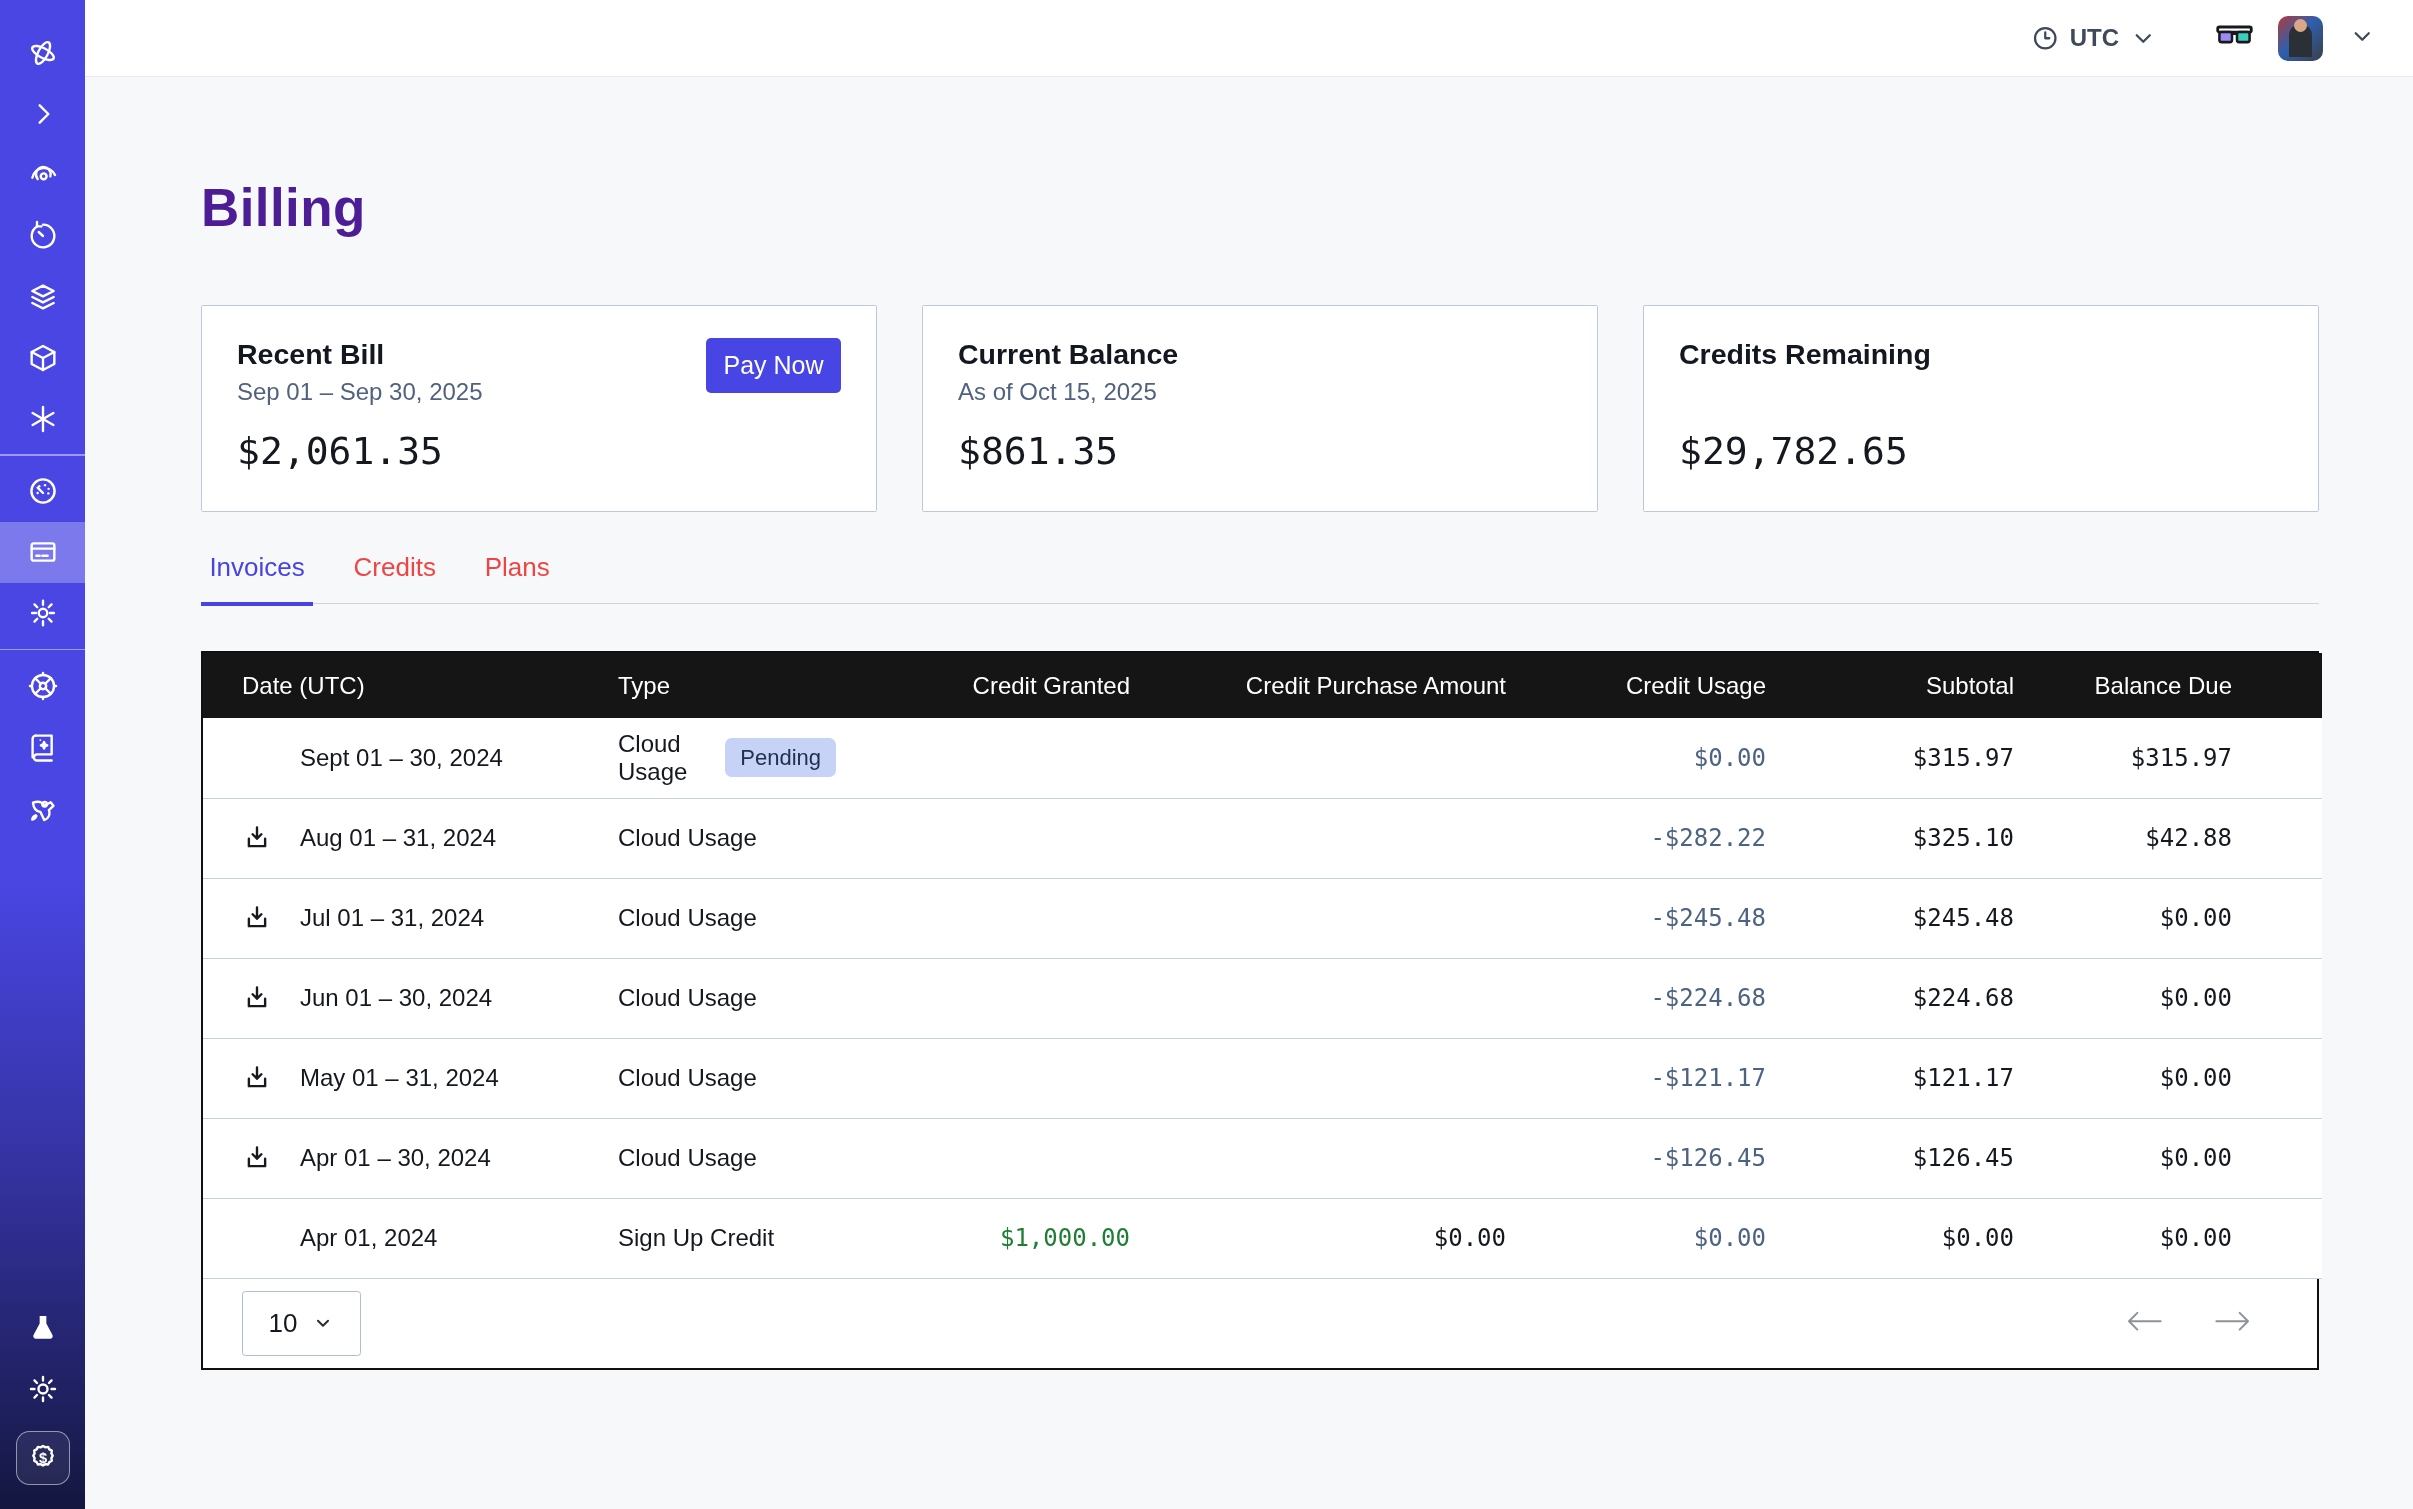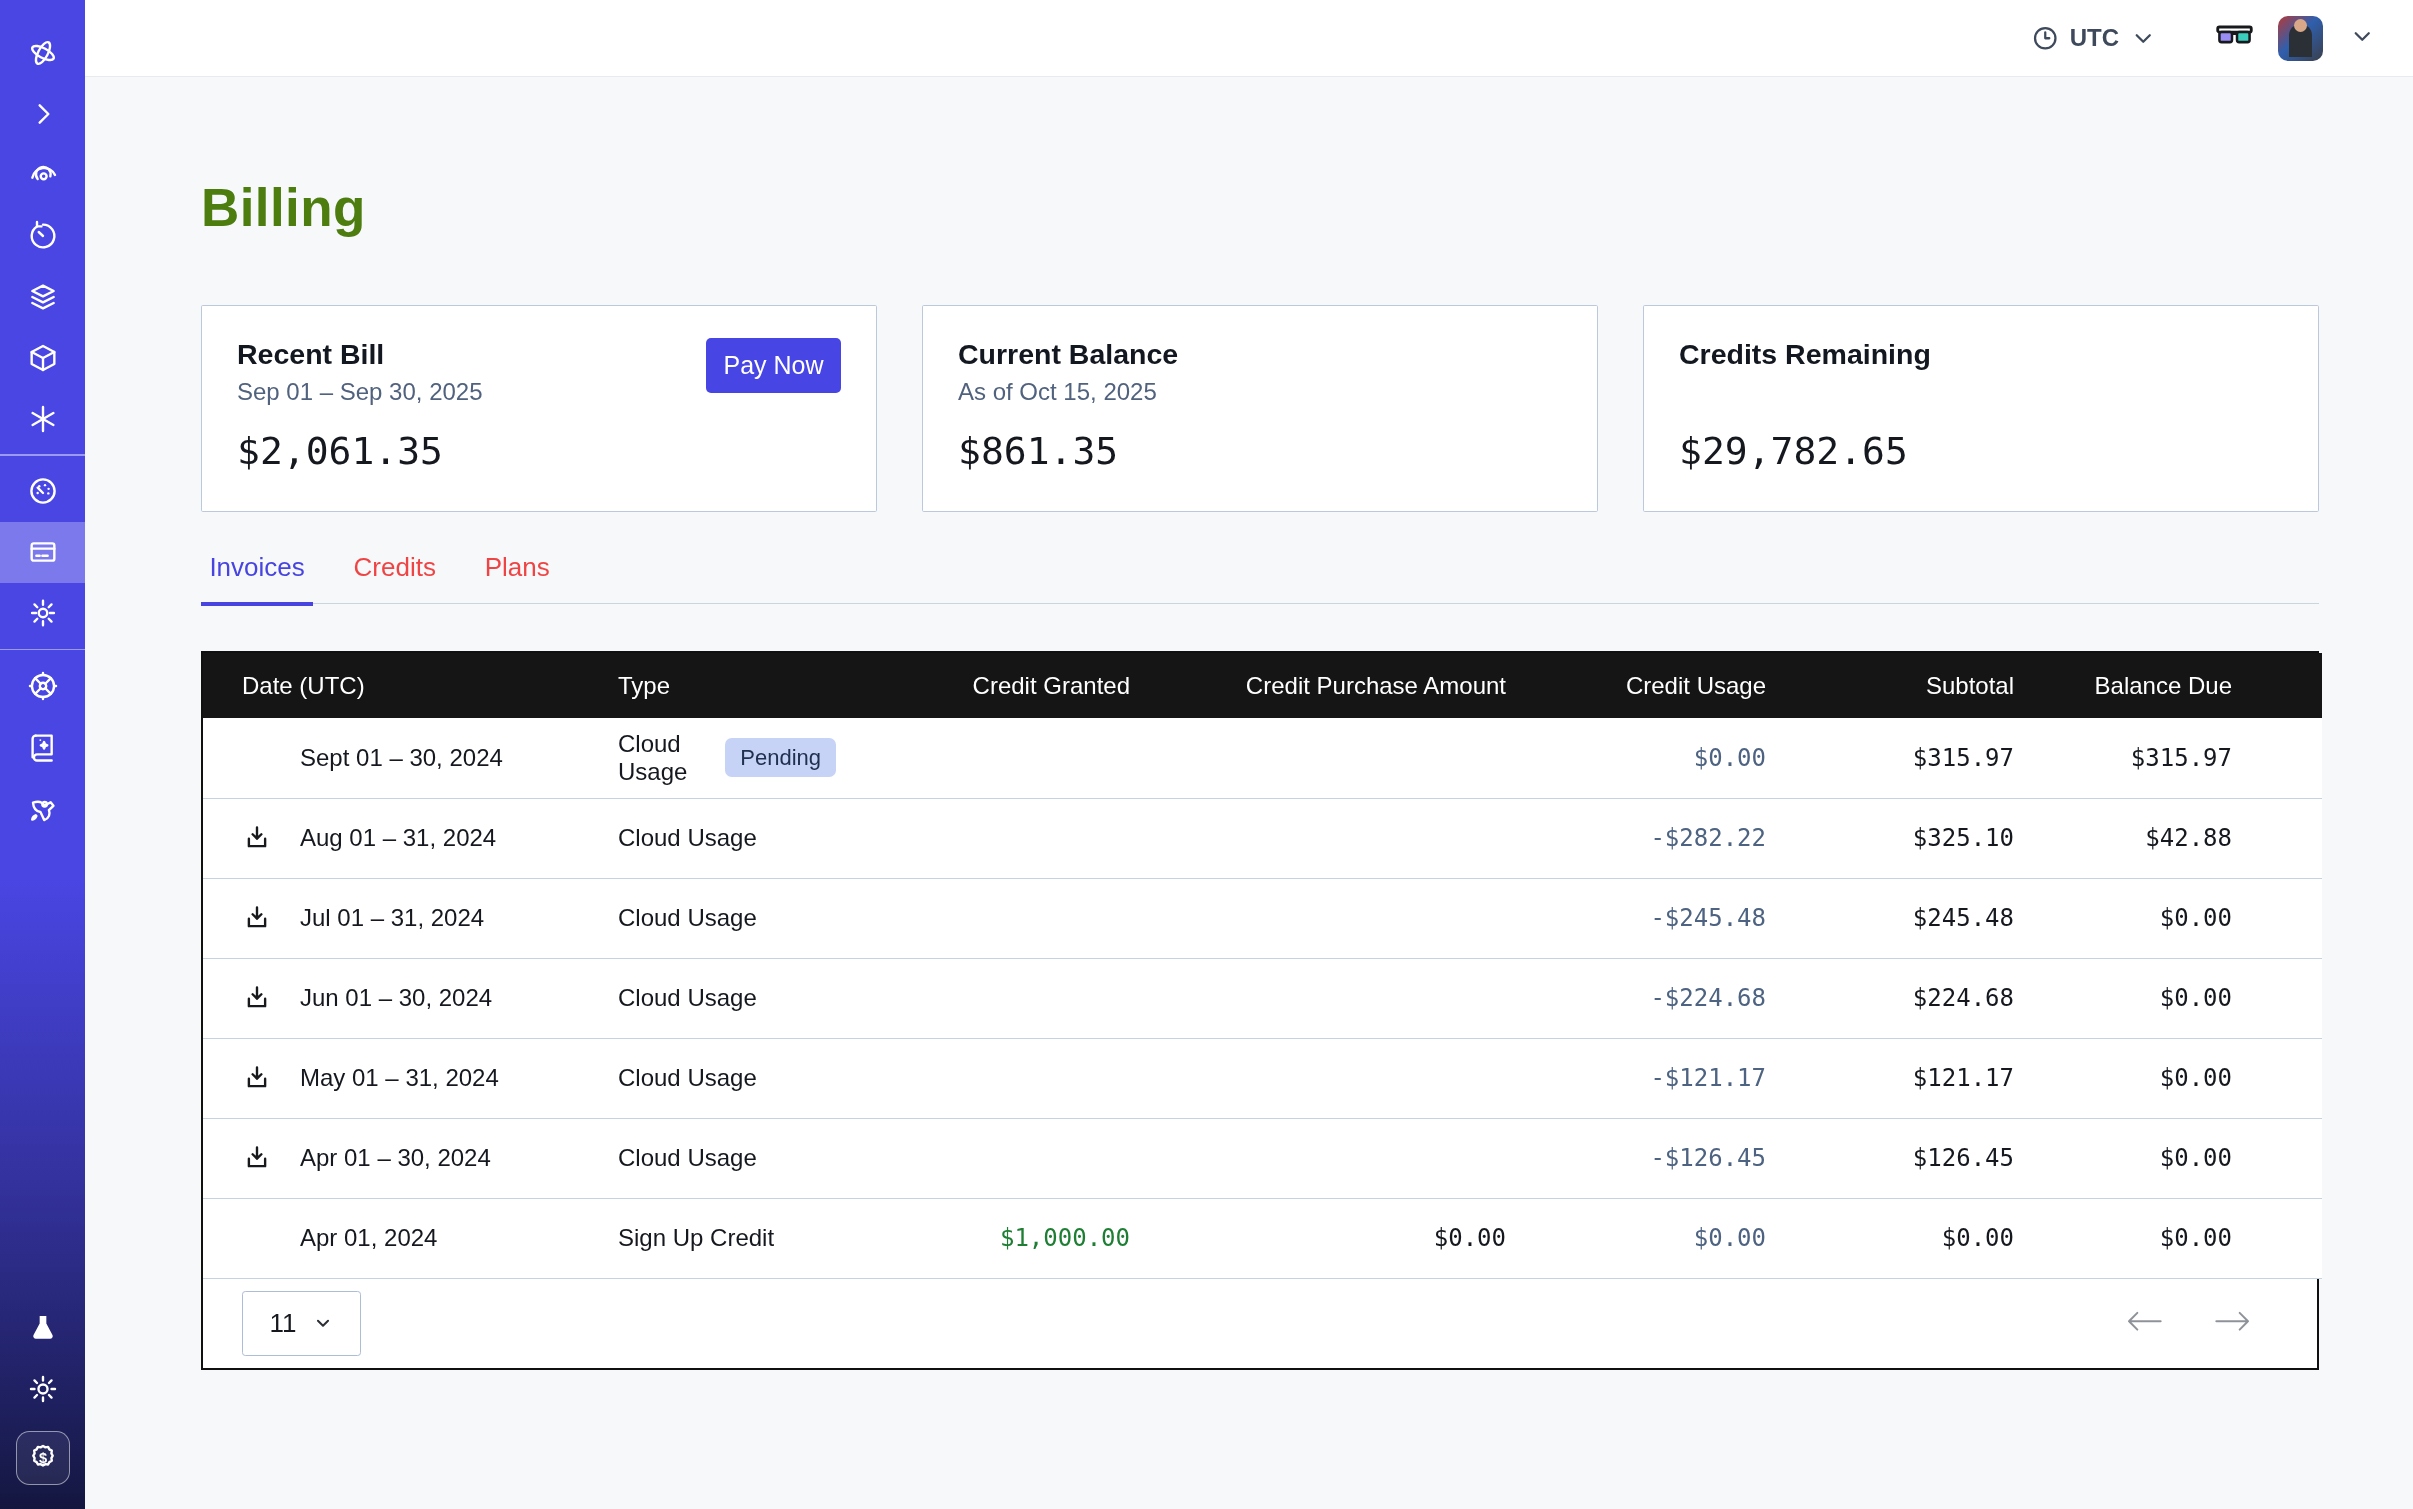--- a/index.html
+++ b/index.html
@@ -27,21 +27,21 @@
   .tz { display:flex; align-items:center; gap:10px; color:#3E4A5C; font-size:24px; cursor:pointer; margin-right:33px; }
   .tb-icon { width:28.5px; height:28.5px; }
   .tb-icon * { fill:none; stroke:#3E4A5C; stroke-width:1.9; stroke-linecap:round; stroke-linejoin:round; }
   .avatar { width:45px; height:45px; border-radius:10px; cursor:pointer;
     background:linear-gradient(135deg,#b33a3a 0%,#2f5fae 45%,#3a3f4a 100%); position:relative; overflow:hidden; }
   .avatar::after { content:""; position:absolute; left:11px; top:8.4px; width:23.4px; height:33px; border-radius:11.7px 11.7px 0 0; background:#2b2f36; }
   .avatar::before { content:""; position:absolute; left:16px; top:3.3px; width:13.4px; height:13.4px; border-radius:50%; background:#d9a889; z-index:1; }
 
   
   .main { position:absolute; left:85px; top:77px; width:2328px; height:1433px; padding:0 94px 0 116px; }
-  h1.page-title { margin-top:100px; font-size:53px; font-weight:700; color:#4d7c0f; letter-spacing:0.4px; }
+  h1.page-title { margin-top:100px; font-size:53px; font-weight:700; color:#4c1d95; letter-spacing:0.4px; }
 
   .cards { display:flex; gap:45px; margin-top:67px; }
   .card { flex:1; height:207px; background:#fff; border:1.7px solid #BCC8DB; border-radius:1.7px; position:relative; padding:32px 35px; }
   .card-title { font-size:28.5px; font-weight:700; color:#131720; }
   .card-sub { font-size:24px; color:#51627E; margin-top:7px; height:28.5px; }
   .card-amount { font-size:38px; color:#15181E; margin-top:22px; }
   .pay-btn { position:absolute; right:35px; top:32px; width:135px; height:55px; background:#4845E5; color:#fff;
     font-size:25px; border:none; border-radius:5px; cursor:pointer; font-family:"Liberation Sans",sans-serif; }
 
   .tabs { display:flex; margin-top:40px; border-bottom:1.7px solid #CBD4E1; }
@@ -423,21 +423,21 @@
           <td class="c-right mono">$0.00</td>
           <td class="c-right mono v-usage">$0.00</td>
           <td class="c-right mono">$0.00</td>
           <td class="c-right mono">$0.00</td>
         </tr>
       </tbody>
     </table>
 
     <div class="t-footer">
       <div class="psize">
-        <span>11</span>
+        <span>10</span>
         <svg viewBox="0 0 24 24">
             <polyline points="6.5,9.5 12,15 17.5,9.5"></polyline>
           </svg>
       </div>
       <div class="pager">
         <button class="pg-btn">
           <svg viewBox="0 0 48 34">
               <path d="M44 17H6 M16 7 6 17l10 10"></path>
             </svg>
         </button>

